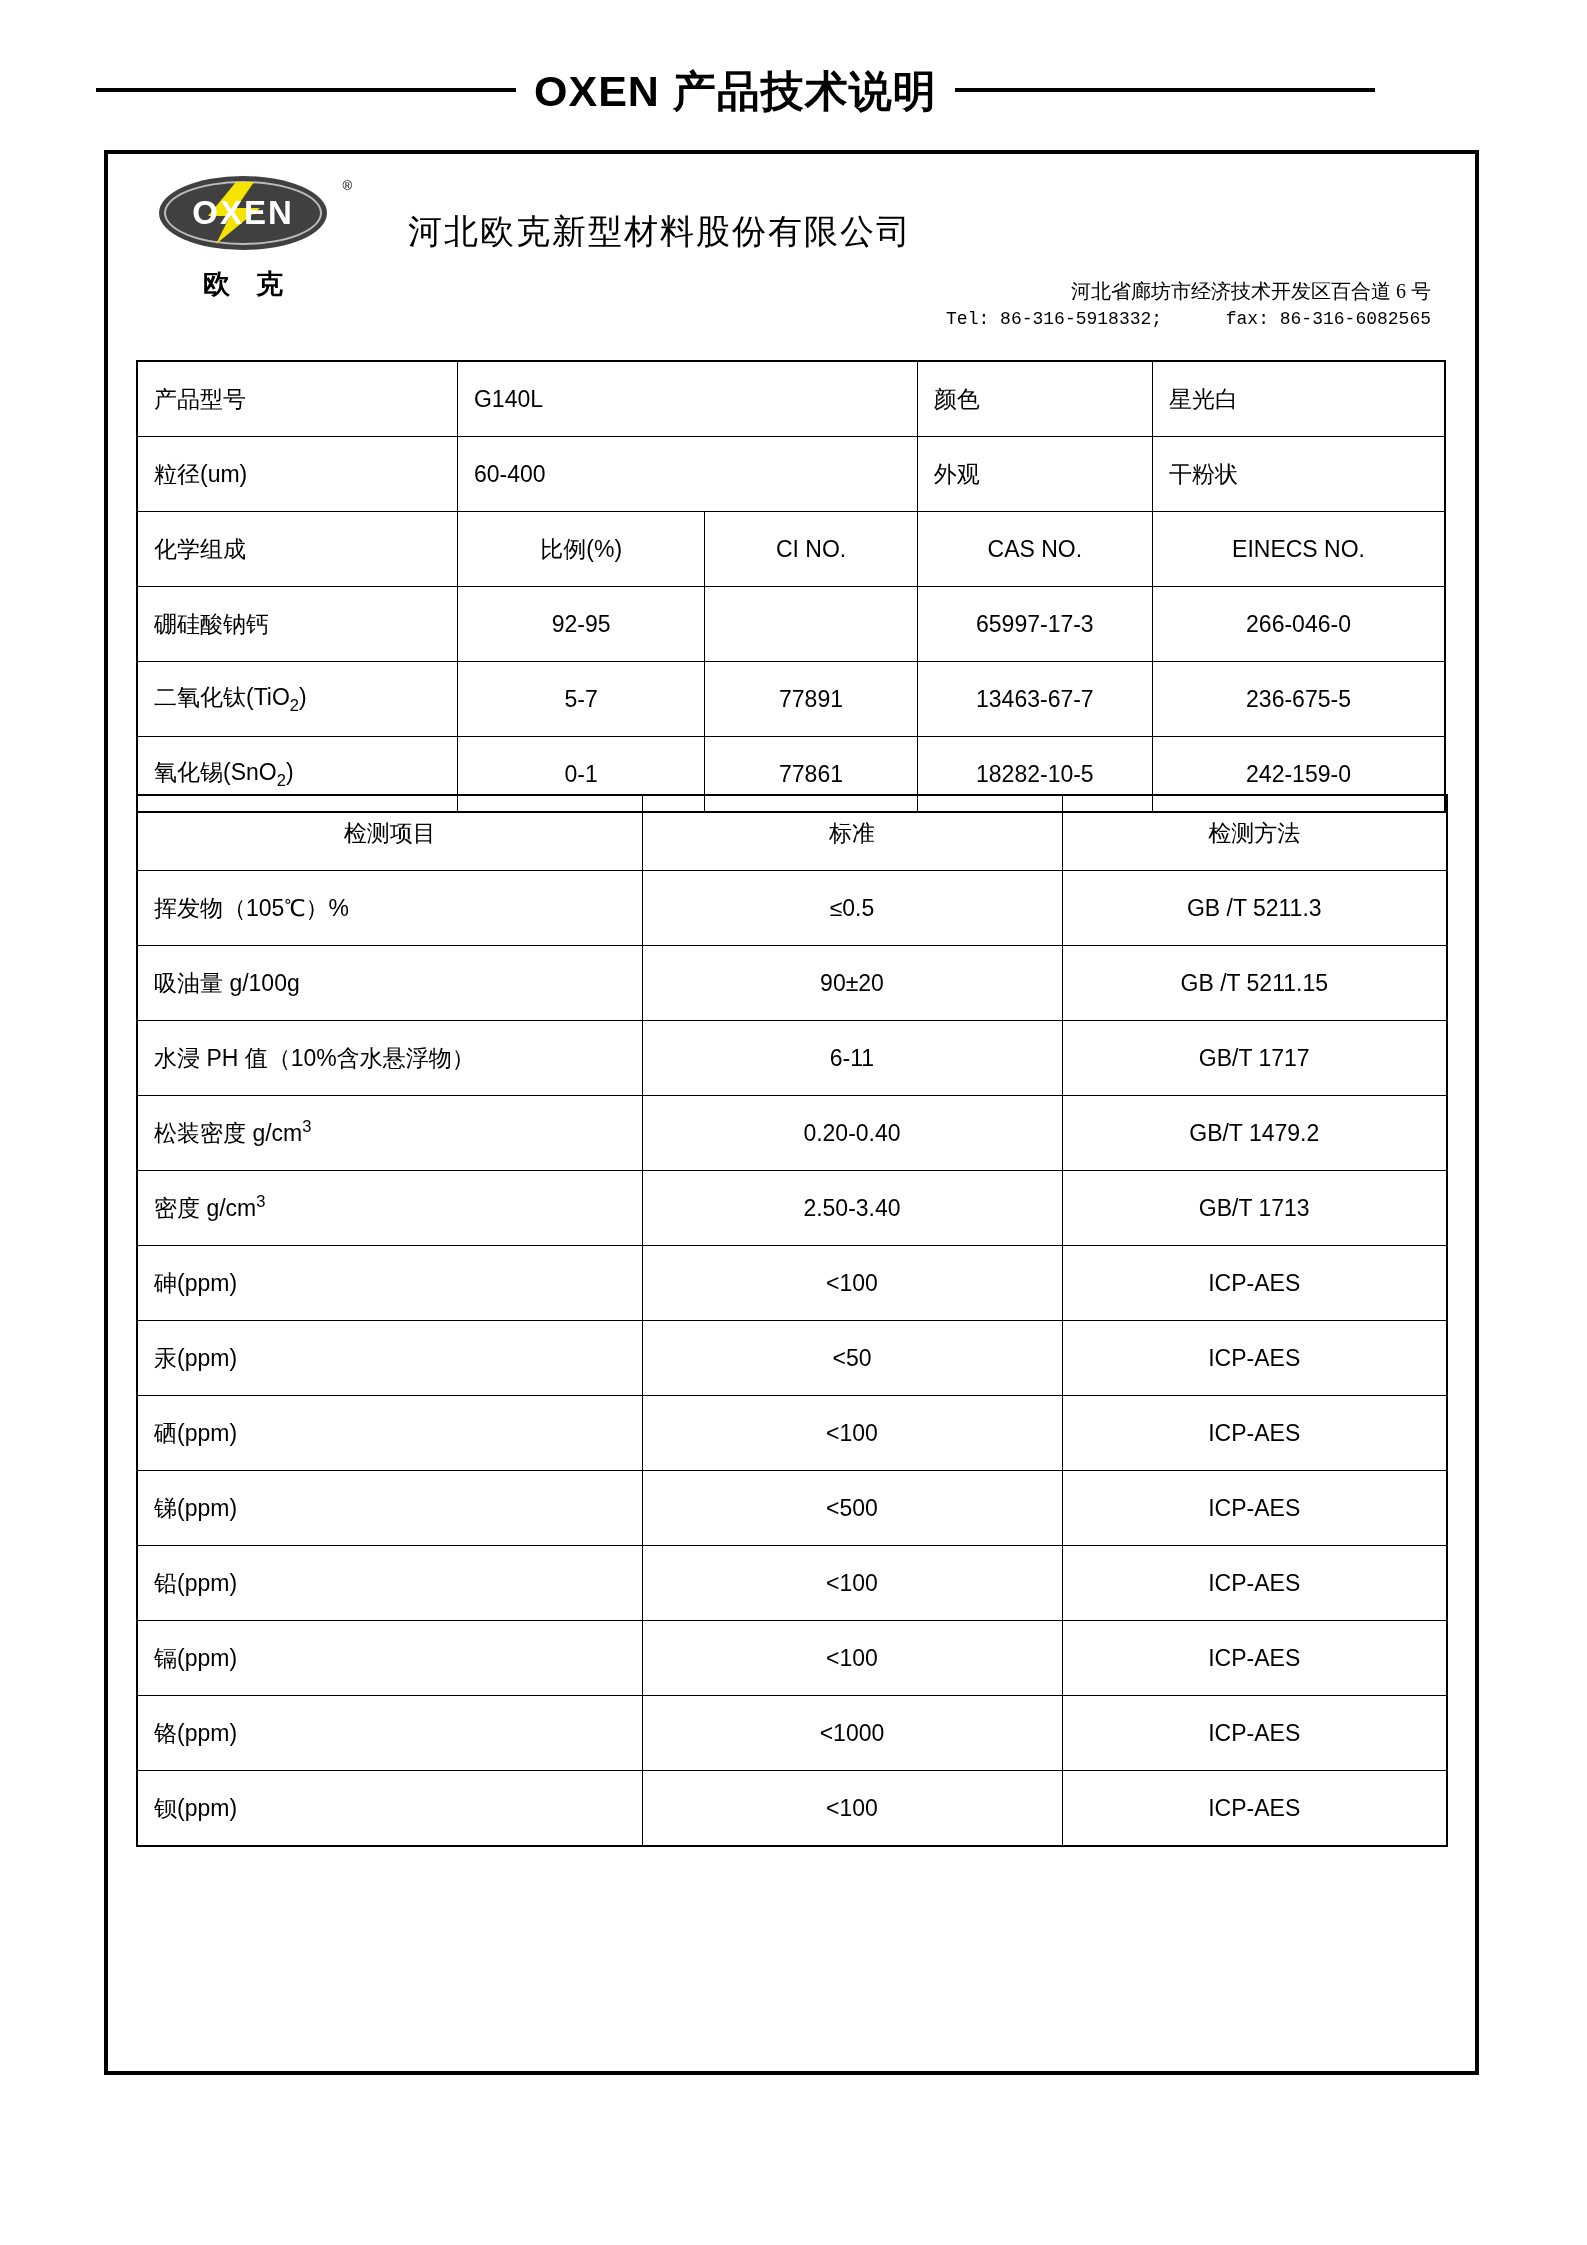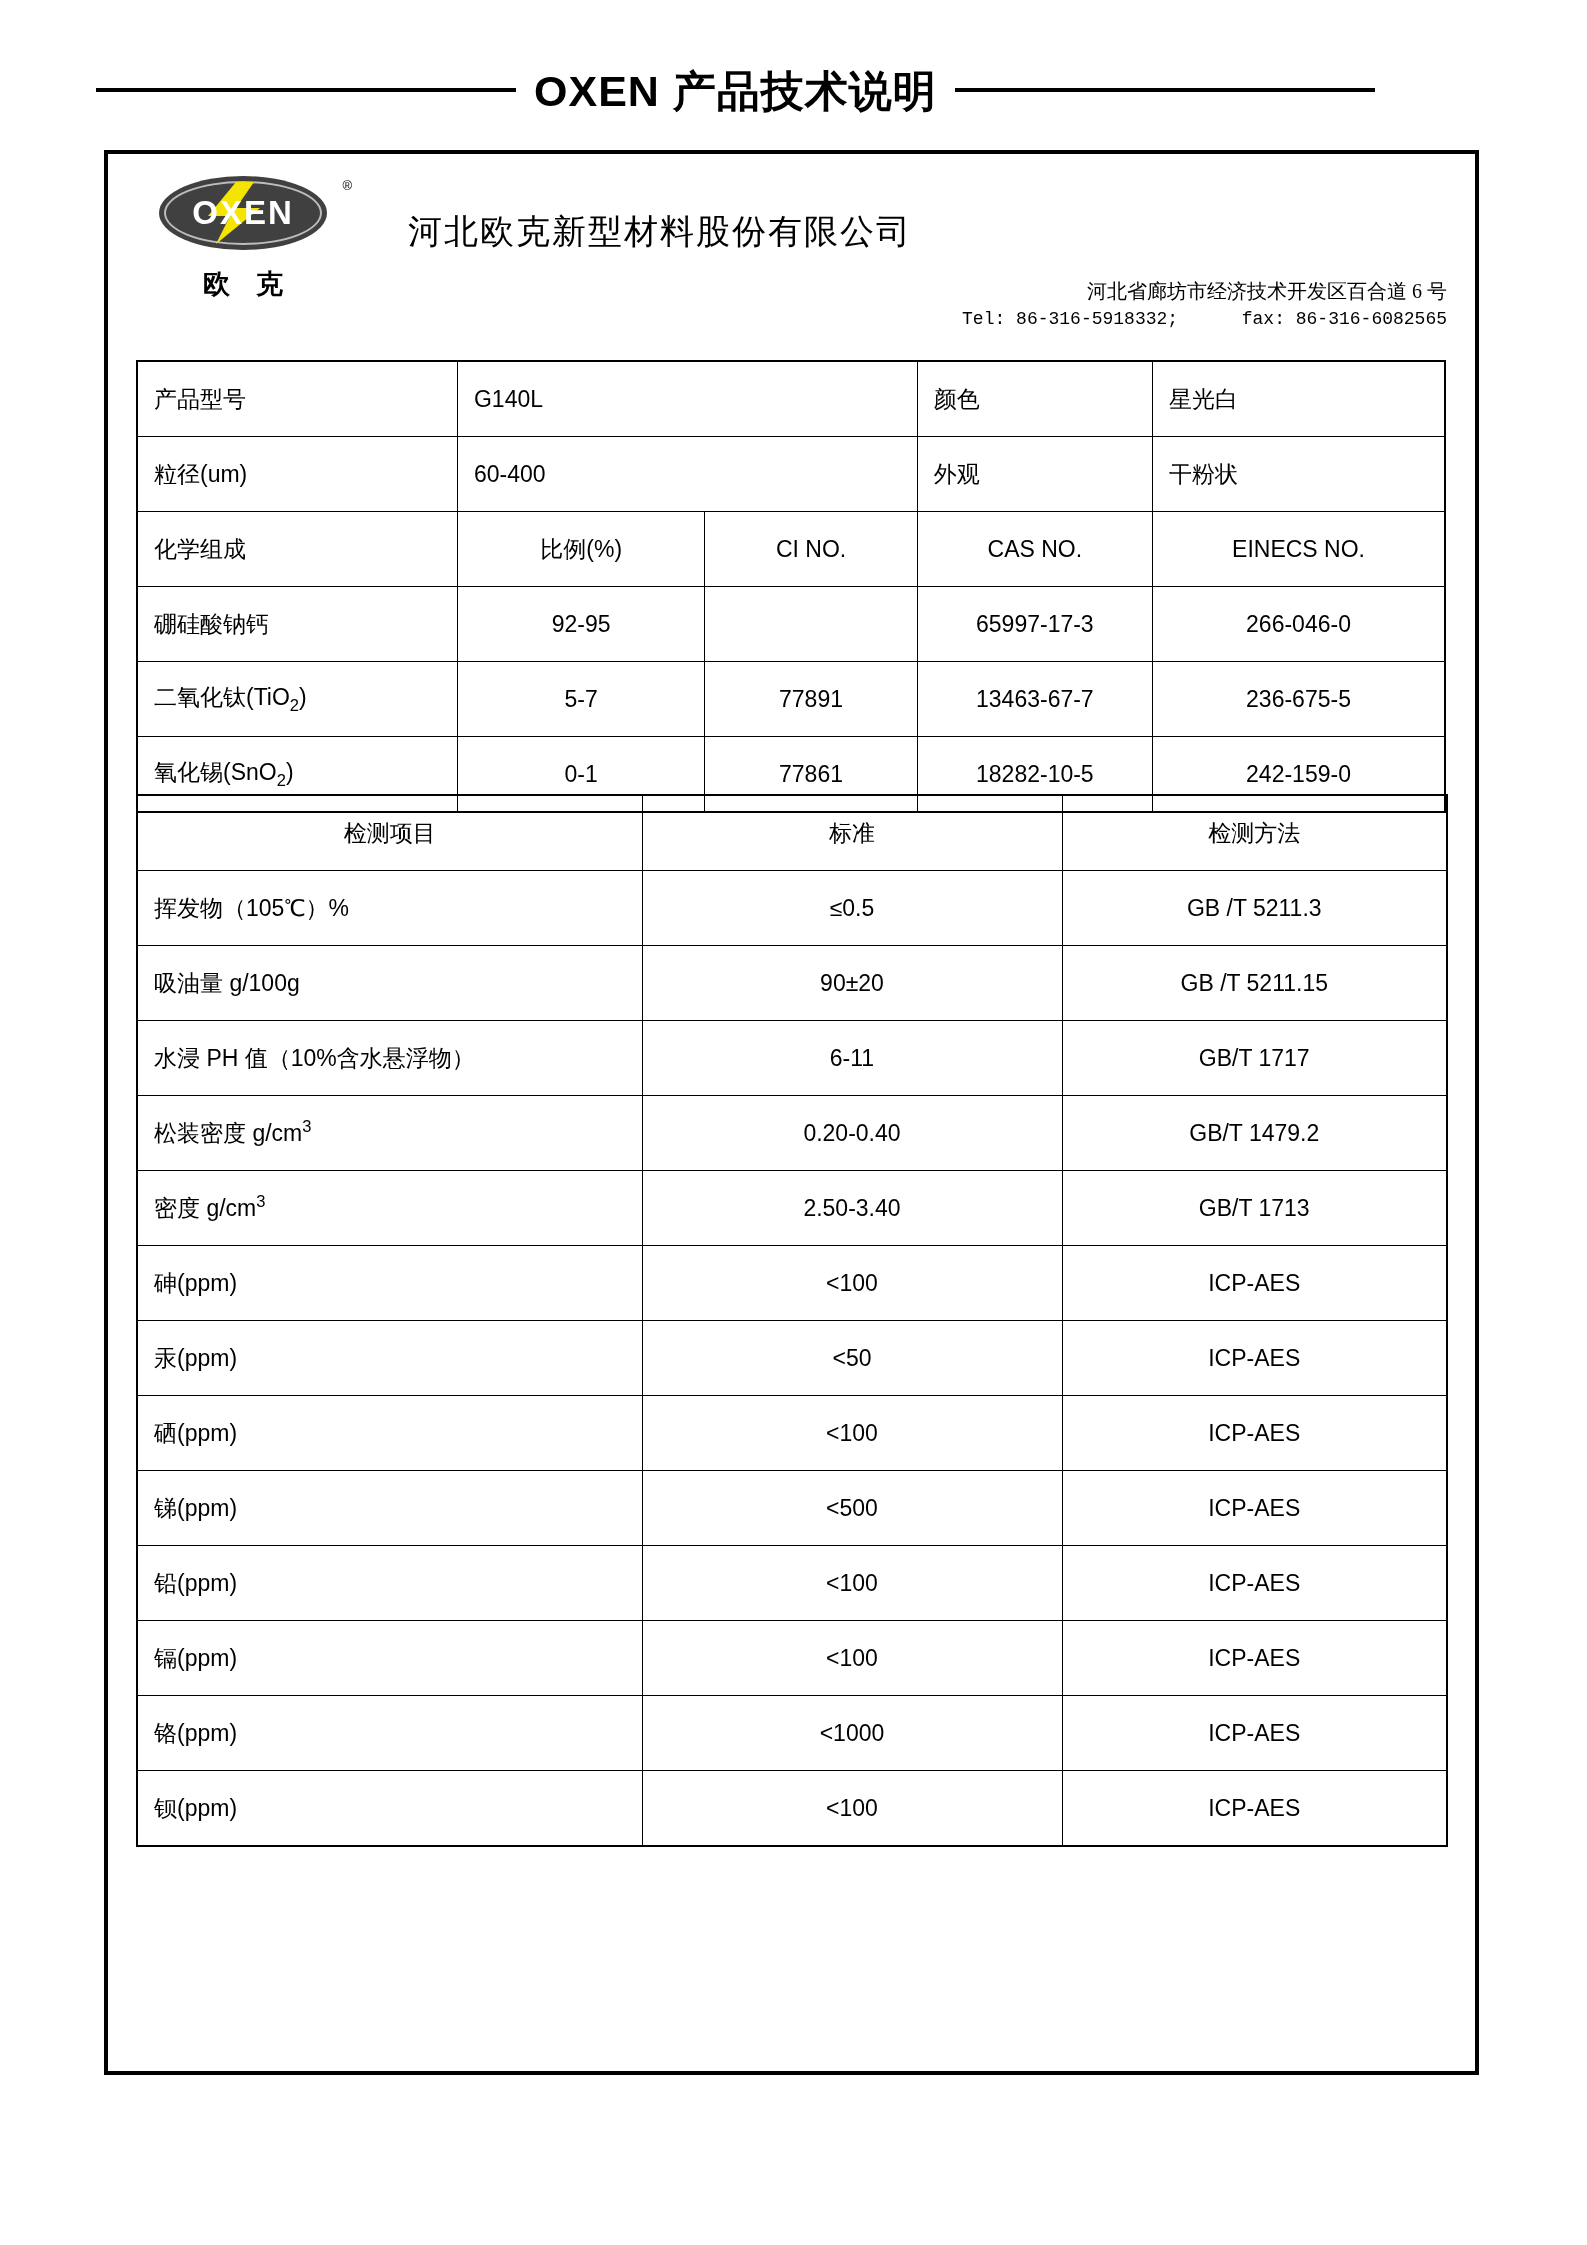--- a/index.html
+++ b/index.html
@@ -122,21 +122,21 @@
   .company-name {
     position: absolute;
     left: 300px;
     top: 55px;
     font-size: 34px;
     font-weight: normal;
     letter-spacing: 2px;
   }
   .addr-block {
     position: absolute;
-    right: 28px;
+    right: 44px;
     top: 122px;
     text-align: right;
     font-family: "Liberation Serif", serif;
     font-size: 20px;
     line-height: 1.5;
   }
   .addr-block .tel-line {
     font-family: Liberation Mono, monospace;
     font-size: 18px;
   }

